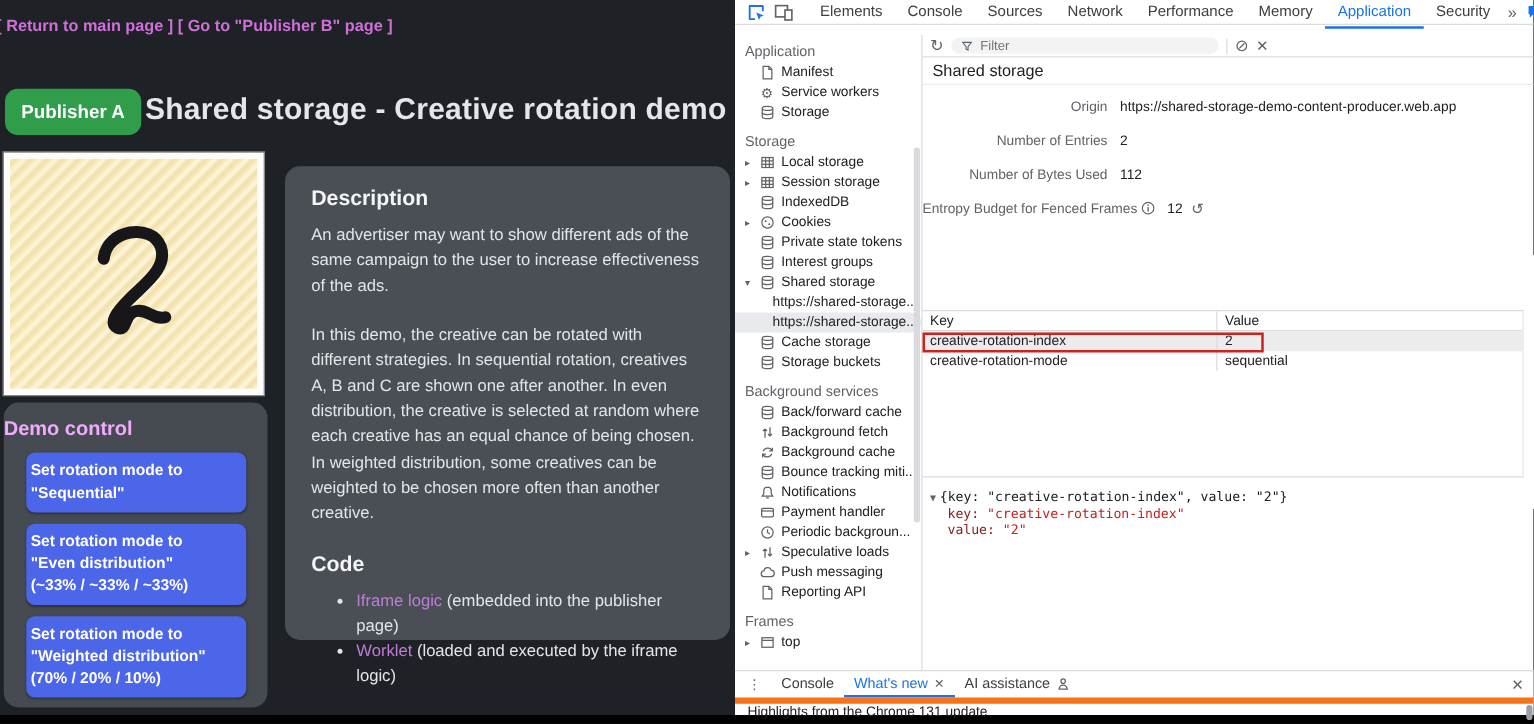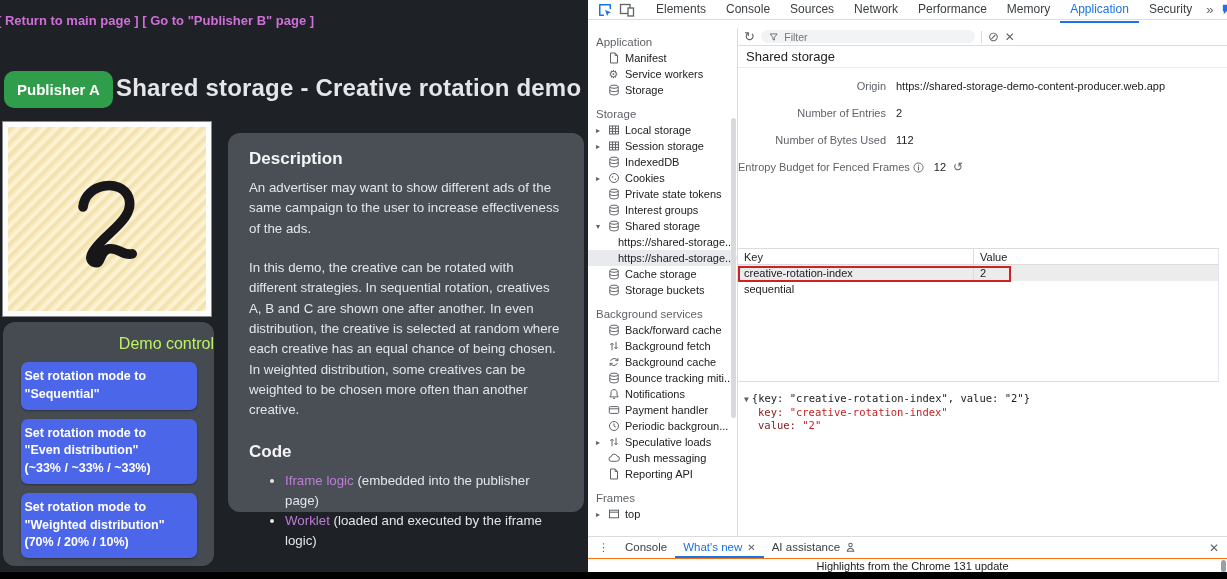--- a/index.html
+++ b/index.html
@@ -12,21 +12,21 @@
   .toplinks{position:absolute;left:-3px;top:13px;font-size:13px;font-weight:700;color:#cf6fd8;white-space:nowrap;}
   .toplinks span{cursor:pointer;}
   .pub-badge{position:absolute;left:4px;top:71px;background:#2f9d49;color:#fff;font-weight:700;
              font-size:15px;padding:10px 13px;border-radius:10px;}
   .page-title{position:absolute;left:116px;top:74px;font-size:24px;font-weight:700;color:#e4e6e9;letter-spacing:.2px;}
   .creative{position:absolute;left:3px;top:122px;width:208px;height:194px;background:#f8ecc6;
             border:5px solid #fdfdfd;outline:1px solid #88898c;
             background-image:repeating-linear-gradient(135deg,#fbf2d4 0px,#f2dfa9 3px,#f9ecc2 6px,#fff7df 9px);}
   .creative svg{position:absolute;left:50%;top:50%;transform:translate(-50%,-50%);}
   .demo-panel{position:absolute;left:3px;top:322px;width:211px;height:244px;background:#464b52;border-radius:12px;}
-  .demo-title{margin:13px 0 6px;text-align:right;font-size:16px;font-weight:400;color:#bef264;}
+  .demo-title{margin:13px 0 6px;text-align:left;font-size:16px;font-weight:700;color:#f0abfc;}
   .demo-btn{display:block;width:176px;margin:9px auto 0;background:#4c66e9;border:none;border-radius:7px;
             color:#fff;font-weight:700;font-size:12.5px;line-height:1.42;padding:6px 4px;text-align:left;
             font-family:"Liberation Sans",sans-serif;cursor:pointer;box-shadow:0 1px 2px rgba(0,0,0,.35);}
   .desc-panel{position:absolute;left:228px;top:133px;width:356px;height:379px;background:#4a4f56;border-radius:12px;
               padding:16px 21px;color:#e3e5e8;}
   .desc-panel h2{margin:0 0 9px;font-size:17px;font-weight:700;color:#f4f5f7;}
   .desc-panel p{margin:0;font-size:13.3px;line-height:1.53;}
   .desc-panel p + p{margin-top:19px;}
   .desc-panel h2.code-h{margin-top:21px;}
   .desc-panel ul{margin:4px 0 0;padding-left:36px;font-size:13.3px;line-height:1.5;}
@@ -85,21 +85,21 @@
   .pv-name{color:#8a1b1b;}
   .pv-str{color:#c5221f;}
 
   .dt-drawer{position:absolute;left:0;right:0;bottom:0;height:36px;border-top:1px solid #dadce0;background:#fff;}
   .drawer-tabs{height:21px;display:flex;align-items:center;padding:0 8px 0 2px;}
   .d-kebab{color:#5f6368;padding:0 8px;cursor:pointer;font-size:11px;}
   .d-tab{padding:0 8px;height:21px;line-height:21px;color:#3c4043;font-size:11.5px;cursor:pointer;display:flex;align-items:center;gap:5px;white-space:nowrap;}
   .d-tab.active{color:#1a73e8;box-shadow:inset 0 -2px 0 #1a73e8;}
   .d-close{color:#5f6368;font-size:10px;cursor:pointer;}
   .d-x{margin-left:auto;color:#5f6368;font-size:12px;cursor:pointer;}
-  .drawer-content{height:16px;border-top:1px solid #f97316;font-size:11px;color:#202124;padding-left:10px;line-height:14px;position:relative;text-align:center;}
+  .drawer-content{height:16px;border-top:5px solid #f97316;font-size:11px;color:#202124;padding-left:10px;line-height:14px;position:relative;}
   .drawer-scroll{position:absolute;right:1px;top:1px;width:5px;height:12px;background:#9aa0a6;border-radius:3px;}
 </style>
 </head>
 <body>
 
 <div class="screen">
 
   <div class="page">
     <div class="toplinks">
       <span>[ Return to main page ]</span>
@@ -487,20 +487,21 @@
         <div class="dt-table">
           <div class="tr head">
             <div class="td-key">Key</div>
             <div class="td-val">Value</div>
           </div>
           <div class="tr row1">
             <div class="td-key">creative-rotation-index</div>
             <div class="td-val">2</div>
           </div>
           <div class="tr">
+            <div class="td-key">creative-rotation-mode</div>
             <div class="td-val">sequential</div>
           </div>
           <div class="red-frame"></div>
         </div>
 
         <div class="dt-preview">
           <div class="pv-line sum" style="padding-top:8px;">
             <span class="pv-tri">▼</span><span>{key: "creative-rotation-index", value: "2"}</span>
           </div>
           <div class="pv-line">

